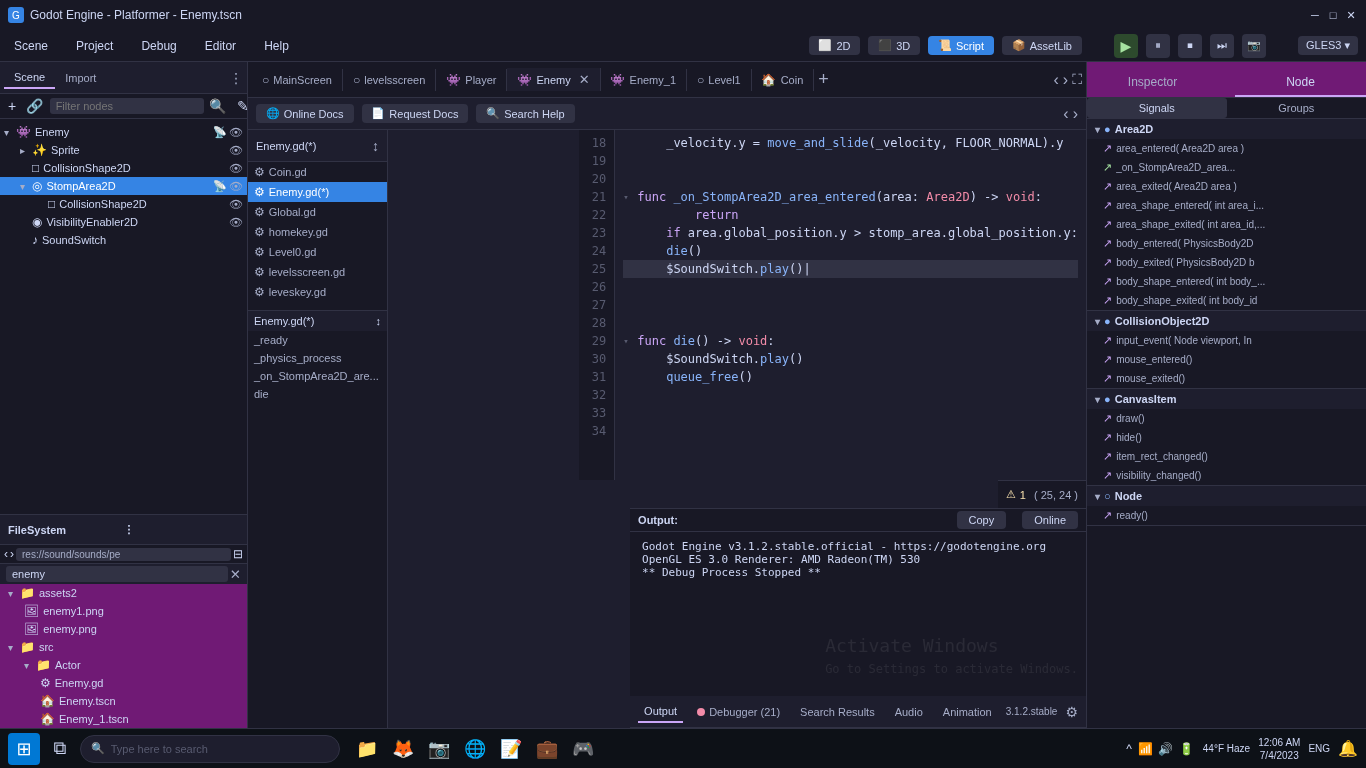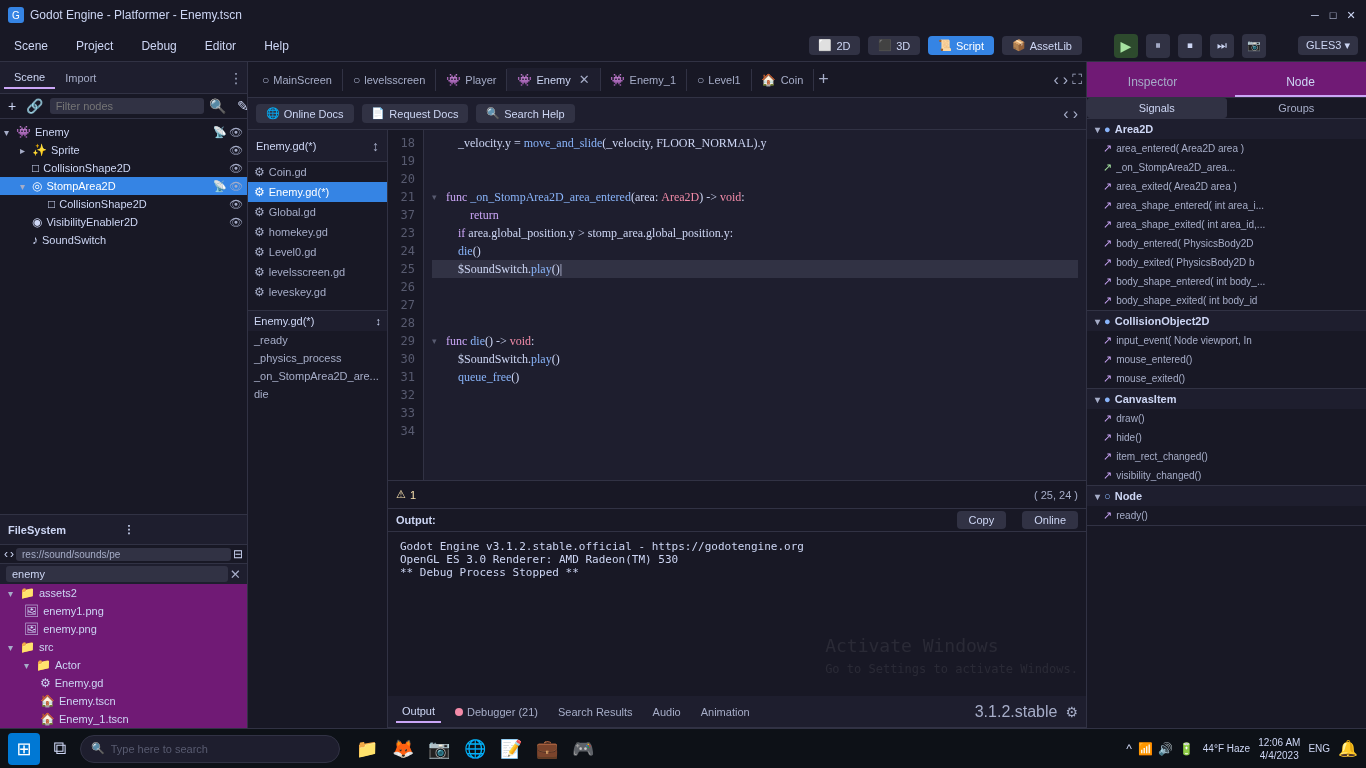--- a/index.html
+++ b/index.html
@@ -75,21 +75,21 @@
 
     
     #doc-toolbar { height: 32px; background: #1e1e2e; display: flex; align-items: center; padding: 0 8px; gap: 8px; border-bottom: 1px solid #313244; }
     .doc-btn { background: #313244; border: none; color: #cdd6f4; padding: 3px 10px; border-radius: 4px; font-size: 11px; cursor: pointer; display: flex; align-items: center; gap: 4px; }
     #doc-toolbar .nav-btns { margin-left: auto; display: flex; gap: 4px; }
     #doc-toolbar .nav-btns button { background: none; border: none; color: #a6adc8; font-size: 16px; cursor: pointer; }
 
     
     #code-editor { flex: 1; overflow-y: auto; background: #1e1e2e; font-family: 'Consolas', monospace; font-size: 12px; display: flex; min-height: 0; }
     .line-numbers { background: #181825; padding: 4px 8px; color: #585b70; text-align: right; user-select: none; border-right: 1px solid #313244; min-width: 36px; line-height: 18px; }
-    .code-lines { flex: 1; padding: 4px 8px; line-height: 18px; overflow-x: auto; font-family: Liberation Serif, serif; }
+    .code-lines { flex: 1; padding: 4px 8px; line-height: 18px; overflow-x: auto; }
     .code-line { white-space: pre; display: flex; align-items: center; }
     .code-line .fold-arrow { font-size: 9px; color: #585b70; width: 12px; margin-right: 2px; }
     .kw { color: #cba6f7; }
     .fn { color: #89b4fa; }
     .var { color: #cdd6f4; }
     .type { color: #f38ba8; }
     .highlighted { background: #313244; }
 
     
     #code-statusbar { height: 28px; background: #181825; display: flex; align-items: center; padding: 0 8px; border-top: 1px solid #313244; gap: 8px; }
@@ -433,28 +433,28 @@
           </div>
           <div class="script-item">
             <span>_on_StompArea2D_are...</span>
           </div>
           <div class="script-item">
             <span>die</span>
           </div>
         </div>
       </div>
 
-      <div style="flex:1;display:flex;flex-direction:column;min-width:0;overflow:hidden;">
+      <div style="flex:1;display:flex;flex-direction:column;min-width:0;overflow:hidden;align-items:flex-end;">
         <div id="code-editor">
           <div class="line-numbers">
             <div>18</div>
               <div>19</div>
               <div>20</div>
               <div>21</div>
-              <div>37</div>
+              <div>22</div>
             <div>23</div>
               <div>24</div>
               <div>25</div>
               <div>26</div>
               <div>27</div>
             <div>28</div>
               <div>29</div>
               <div>30</div>
               <div>31</div>
               <div>32</div>
@@ -502,21 +502,21 @@
           </div>
           <div id="output-tabs">
             <div class="output-tab active">Output</div>
             <div class="output-tab">
               <span class="dot"></span>
               <span>Debugger (21)</span>
             </div>
             <div class="output-tab">Search Results</div>
             <div class="output-tab">Audio</div>
             <div class="output-tab">Animation</div>
-            <span style="margin-left:auto;font-size:16px;color:#a6adc8;">3.1.2.stable</span>
+            <span style="margin-left:auto;font-size:10px;color:#a6adc8;">3.1.2.stable</span>
             <button style="background:none;border:none;color:#a6adc8;cursor:pointer;font-size:14px;">⚙</button>
           </div>
         </div>
       </div>
     </div>
   </div>
 
   <div id="right-panel">
     <div id="inspector-tabs">
       <div class="itab">Inspector</div>
@@ -653,20 +653,20 @@
       <span>^</span>
       <span>📶</span>
       <span>🔊</span>
       <span>🔋</span>
     </div>
     <div class="sys-info">
       <div><span>44°F</span> <span>Haze</span></div>
     </div>
     <div class="sys-info">
       <div>12:06 AM</div>
-      <div>4/4/2023</div>
+      <div>7/4/2023</div>
     </div>
     <div class="sys-info">
       <div>ENG</div>
     </div>
     <span style="font-size:16px;cursor:pointer;">🔔</span>
   </div>
 </div>
 
 </body></html>

